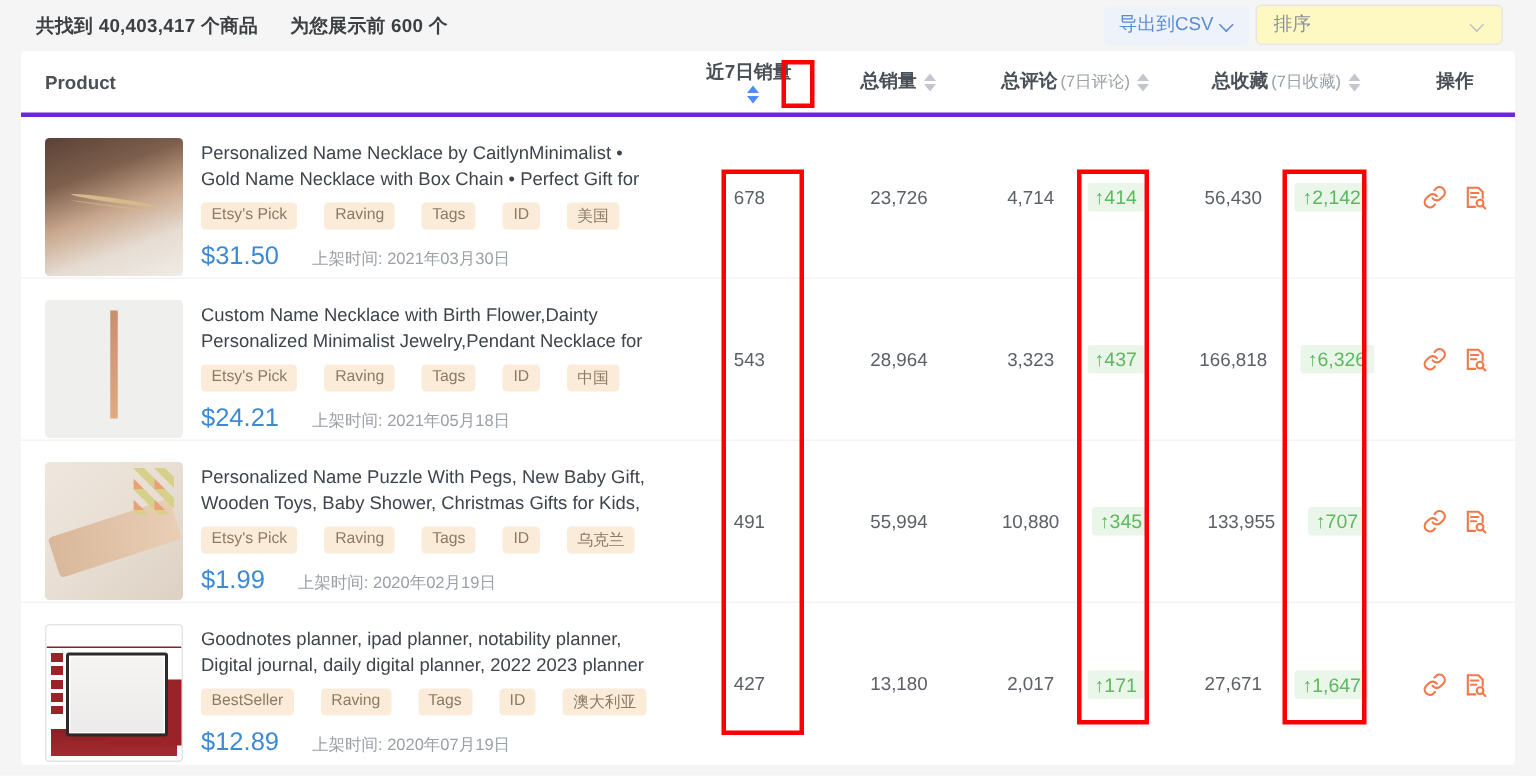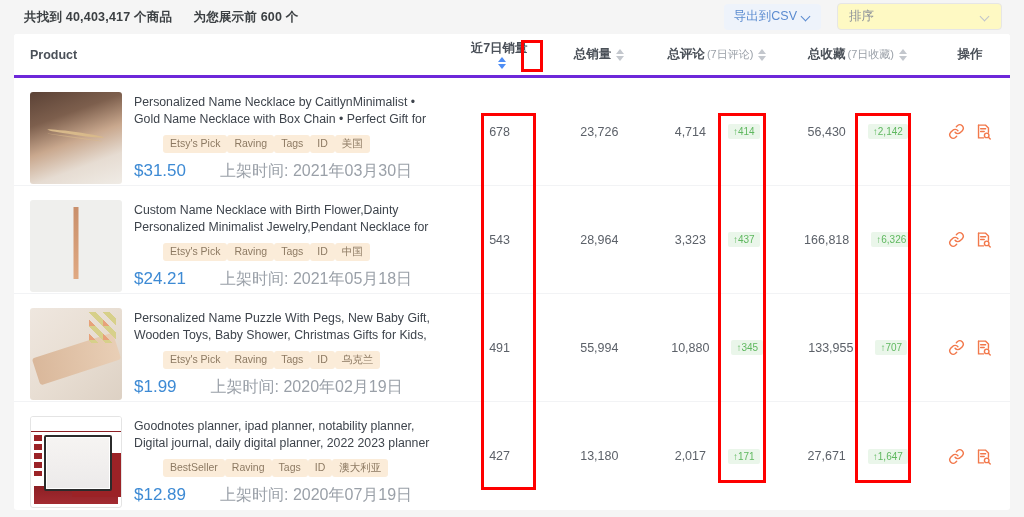--- a/index.html
+++ b/index.html
@@ -17,21 +17,21 @@
     display: flex; align-items: center;
   }
   .summary {
     margin-left: 24px;
     font-size: 12.5px; font-weight: bold; color: #3c4043;
     letter-spacing: .2px; white-space: nowrap;
   }
   .summary .sp { display: inline-block; width: 14px; }
   .top-right {
     position: absolute; right: 22px; top: 3px;
-    display: flex; align-items: center; gap: 16px;
+    display: flex; align-items: center; gap: 4px;
   }
   .export-btn {
     height: 26px; padding: 0 10px;
     background: #eef3fb; border-radius: 4px;
     display: flex; align-items: center; gap: 5px;
     font-size: 12.5px; color: #5b8bd0; cursor: pointer;
   }
   .caret { width: 9px; height: 9px; position: relative; display:inline-block; }
   .caret::after {
     content: ""; position: absolute; left: 0; top: 1px;
@@ -96,36 +96,36 @@
   .prod { width: 478px; display: flex; align-items: flex-start; padding: 14px 10px 0 16px; height: 100%; }
   .thumb {
     width: 92px; height: 92px; border-radius: 3px; flex: none;
     overflow: hidden; position: relative; background: #e9e4df;
   }
   .pinfo { margin-left: 12px; padding-top: 2px; flex: 1; min-width: 0; }
   .ptitle {
     font-size: 12.3px; color: #3e444c; line-height: 17px;
     max-height: 34px; overflow: hidden;
   }
-  .tags { display: flex; gap: 0; margin-top: 7px; flex-wrap: nowrap; margin-left: 29px; }
+  .tags { display: flex; gap: 18px; margin-top: 7px; flex-wrap: nowrap; }
   .tag {
     background: #fbecd9; color: #8d7a63; font-size: 10.5px;
     padding: 2px 7px; border-radius: 3px; white-space: nowrap;
   }
-  .priceline { display: flex; align-items: baseline; margin-top: 8px; gap: 12px; }
+  .priceline { display: flex; align-items: baseline; margin-top: 8px; }
   .price { font-size: 17px; color: #3d8ad4; font-weight: normal; }
-  .ptime { font-size: 16px; color: #9aa0a8; margin-left: 22px; }
+  .ptime { font-size: 11px; color: #9aa0a8; margin-left: 22px; }
 
   .cell {
     display: flex; align-items: center; justify-content: center;
     font-size: 12.5px; color: #5c6169; height: 100%;
   }
   .cell.c-review, .cell.c-fav { justify-content: center; gap: 22px; }
   .delta {
-    background: #eaf6ea; color: #5fb85f; font-size: 10px;
+    background: #eaf6ea; color: #5fb85f; font-size: 13px;
     padding: 2px 5px; border-radius: 2px; white-space: nowrap; text-align: right;
   }
   .actions { display: flex; align-items: center; justify-content: center; gap: 10px; height: 100%; }
   .icon-btn { width: 17px; height: 17px; color: #f2784b; cursor: pointer; }
   .icon-btn svg { display: block; width: 17px; height: 17px; }
 
   
   .annot {
     position: absolute; border: 3px solid #fe0000;
     pointer-events: none; z-index: 30;

